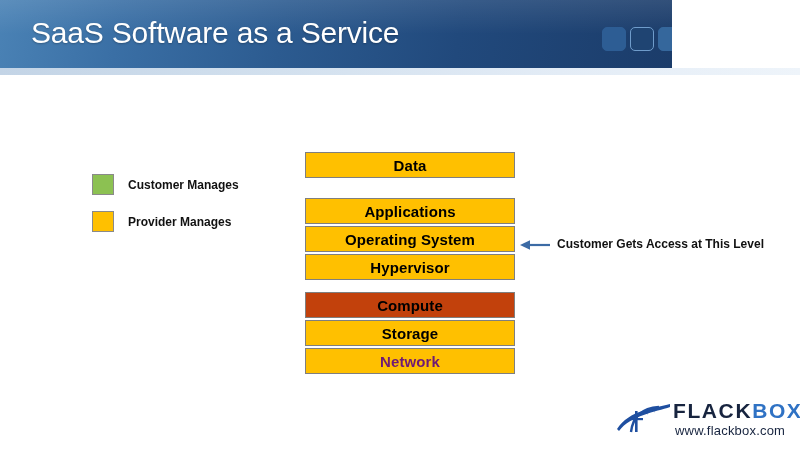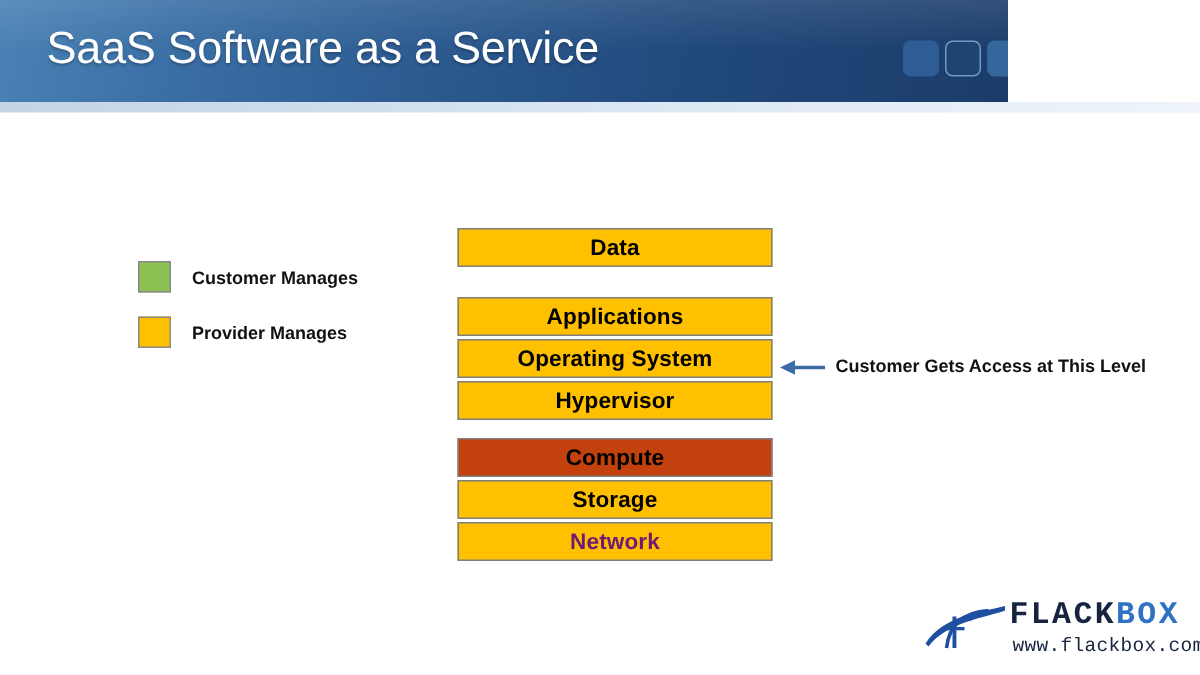--- a/index.html
+++ b/index.html
@@ -134,21 +134,20 @@
     white-space: nowrap;
   }
 
   
   #logo {
     position: absolute;
     left: 615px;
     top: 398px;
     width: 175px;
     height: 46px;
-    font-family: Liberation Mono, monospace;
   }
   #logo-mark {
     position: absolute;
     left: 0; top: 4px;
     width: 58px; height: 34px;
   }
   #logo-wordmark {
     position: absolute;
     left: 58px;
     top: 2px;

